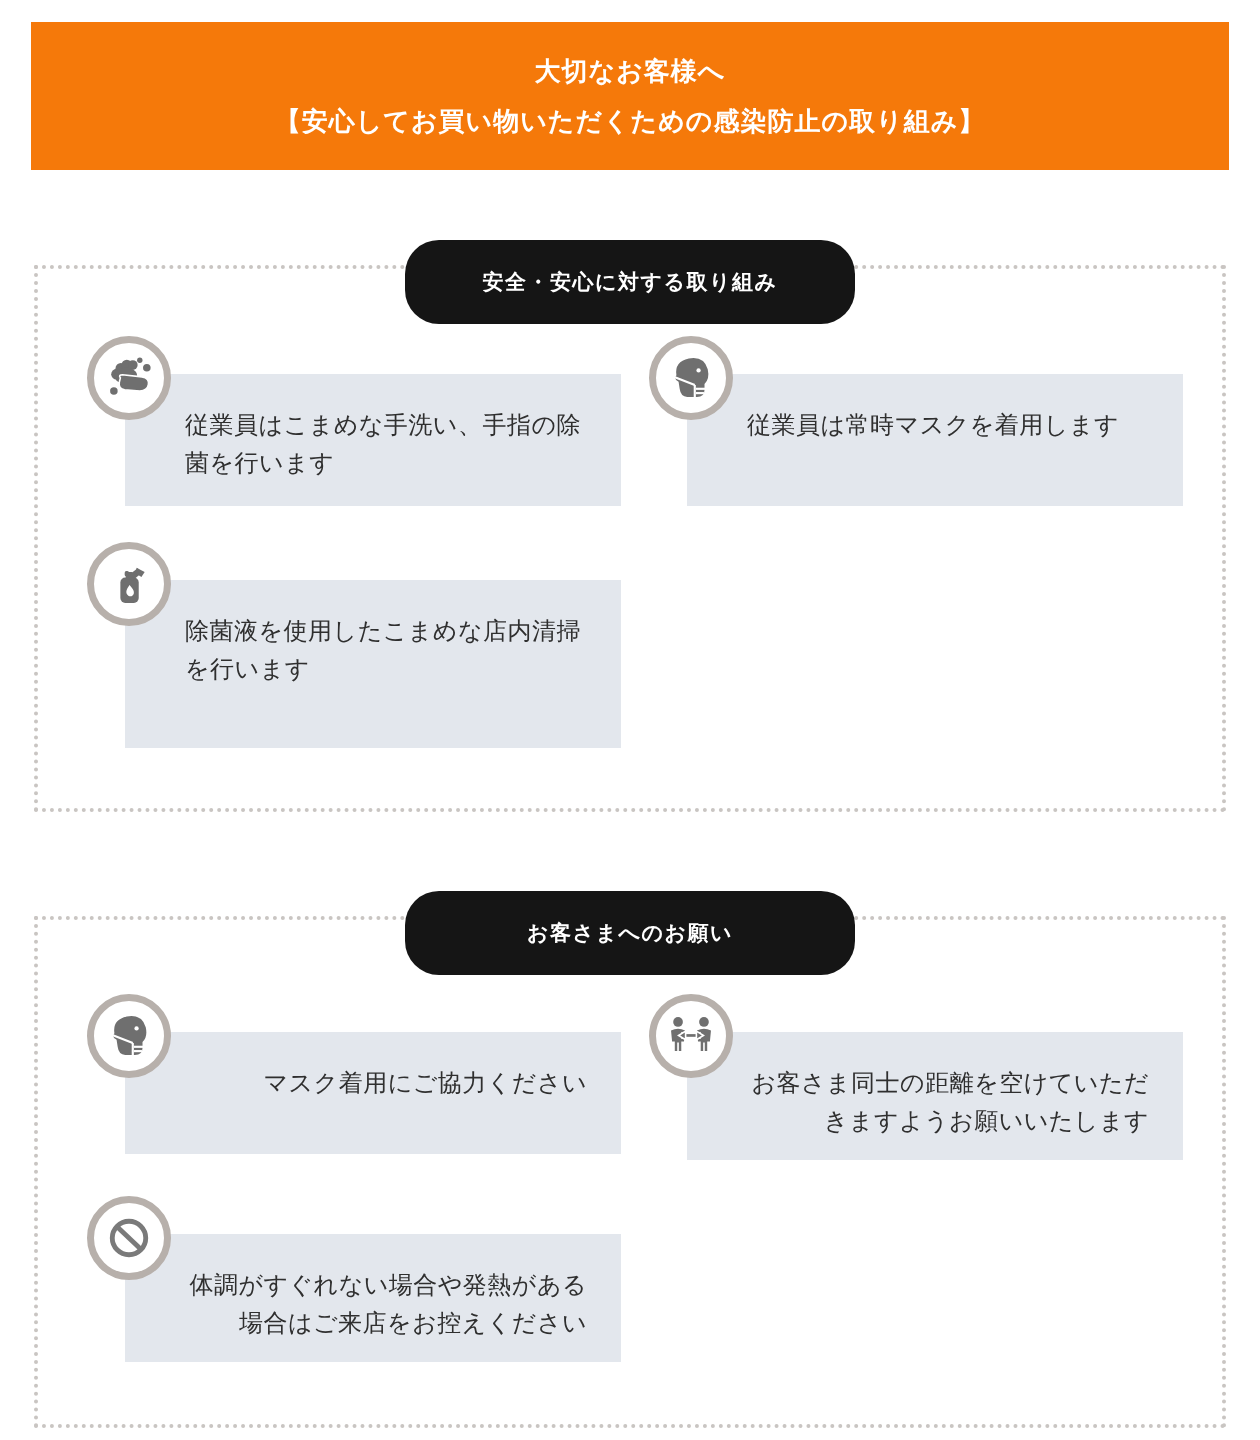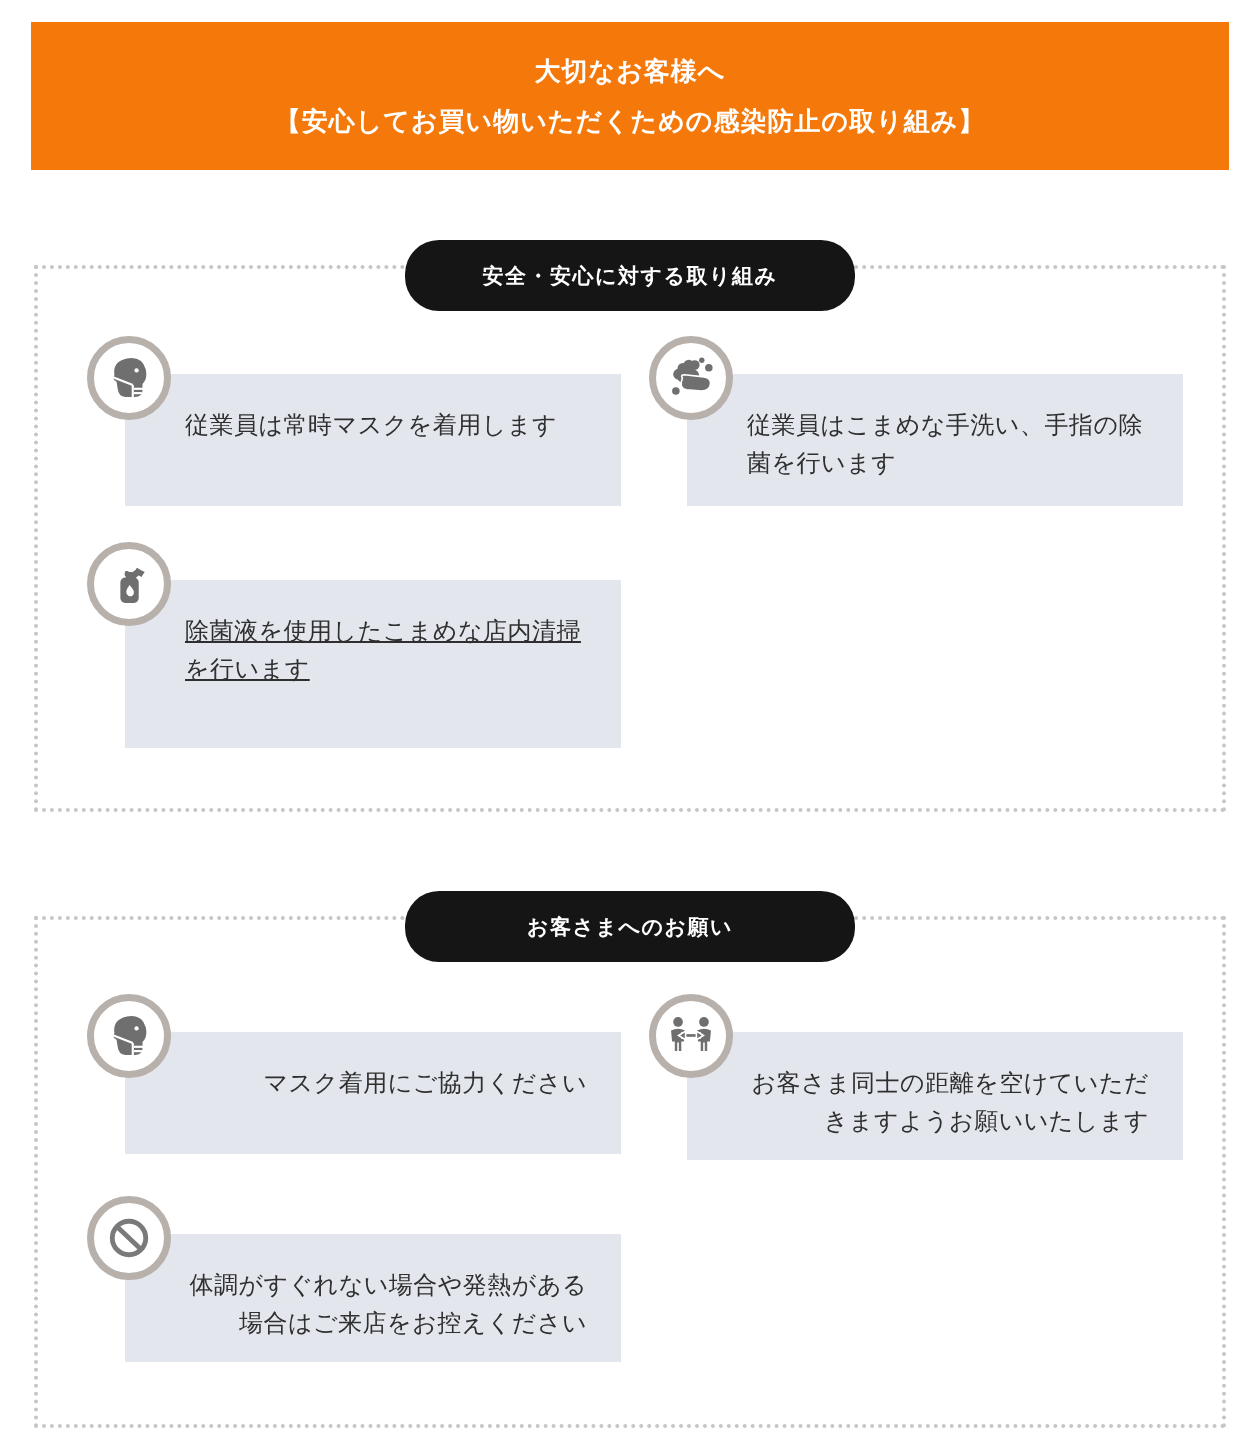--- a/index.html
+++ b/index.html
@@ -18,21 +18,21 @@
     text-align:center;
   }
   
   .section {
     position:relative; margin:95px 34px 0;
     border:4px dotted #c9c5c2;
   }
   .section.second { margin-top:104px; }
   .badge {
     position:absolute; top:-29px; left:50%; transform:translateX(-50%);
-    min-width:450px; height:71px; padding:0 50px;
+    min-width:450px; height:84px; padding:0 50px;
     background:#151515; border-radius:34px;
     display:flex; align-items:center; justify-content:center;
     color:#ffffff; font-size:21px; font-weight:600; letter-spacing:1.5px;
     white-space:nowrap; z-index:3;
   }
   .items {
     display:grid; grid-template-columns:534px 534px; justify-content:space-between;
     row-gap:36px; padding:67px 39px 60px 49px;
   }
   .second .items { padding:74px 39px 62px 49px;text-align:right; }
@@ -42,67 +42,67 @@
     background:#ffffff; border:7px solid #b7b0ab;
     display:flex; align-items:center; justify-content:center; z-index:2;
   }
   .icon-circle svg { width:54px; height:54px; display:block; }
   .card {
     margin-left:38px; width:496px; background:#E3E7ED;
     padding:32px 34px 20px 60px;
     font-size:24px; line-height:38px; letter-spacing:0.5px; color:#2f2f2f;
   }
   .mh-132 { min-height:132px; }
-  .mh-168 { min-height:168px;text-decoration:underline; }
+  .mh-168 { min-height:168px; }
   .mh-122 { min-height:122px; }
   .mh-128 { min-height:128px; }
 </style>
 </head>
 <body>
 
 <div class="banner">
   <div class="line">大切なお客様へ</div>
   <div class="line">【安心してお買い物いただくための感染防止の取り組み】</div>
 </div>
 
 <div class="section">
   <div class="badge">安全・安心に対する取り組み</div>
   <div class="items">
 
     <div class="item">
       <span class="icon-circle">
         <svg viewBox="0 0 100 100">
-          <path fill="#6f6f6f" d="M23 45 Q19 20 46 14 Q74 9 81 34 Q85 52 75 61 L75 72 Q75 85 61 85 L43 85 Q31 85 29 70 L27 57 Q17 52 23 45 Z"></path>
-          <circle cx="64" cy="36" r="4" fill="#fff"></circle>
-          <path d="M19 48 L57 63" stroke="#fff" stroke-width="4" fill="none"></path>
-          <path d="M57 63 L57 86" stroke="#fff" stroke-width="4" fill="none"></path>
-          <path d="M59 70 L77 70" stroke="#fff" stroke-width="4" fill="none"></path>
-          <path d="M59 78 L74 78" stroke="#fff" stroke-width="4" fill="none"></path>
-        </svg>
-      </span>
-      <div class="card mh-132">従業員は常時マスクを着用します</div>
-    </div>
-
-    <div class="item">
-      <span class="icon-circle">
-        <svg viewBox="0 0 100 100">
           <g fill="#6f6f6f">
             <circle cx="27" cy="43" r="10"></circle>
               <circle cx="35" cy="32" r="10"></circle>
             <circle cx="46" cy="26" r="10"></circle>
               <circle cx="57" cy="26" r="9"></circle>
             <ellipse cx="44" cy="46" rx="21" ry="15"></ellipse>
           </g>
           <path fill="#6f6f6f" stroke="#fff" stroke-width="3" d="M34 50 Q30 44 38 44 L74 48 Q88 50 86 62 Q84 74 70 74 L42 72 Q30 70 32 58 Z"></path>
           <circle cx="70" cy="17" r="5" fill="#6f6f6f"></circle>
           <circle cx="83" cy="31" r="7" fill="#6f6f6f"></circle>
           <circle cx="22" cy="74" r="7" fill="#6f6f6f"></circle>
         </svg>
       </span>
       <div class="card mh-132">従業員はこまめな手洗い、手指の除菌を行います</div>
+    </div>
+
+    <div class="item">
+      <span class="icon-circle">
+        <svg viewBox="0 0 100 100">
+          <path fill="#6f6f6f" d="M23 45 Q19 20 46 14 Q74 9 81 34 Q85 52 75 61 L75 72 Q75 85 61 85 L43 85 Q31 85 29 70 L27 57 Q17 52 23 45 Z"></path>
+          <circle cx="64" cy="36" r="4" fill="#fff"></circle>
+          <path d="M19 48 L57 63" stroke="#fff" stroke-width="4" fill="none"></path>
+          <path d="M57 63 L57 86" stroke="#fff" stroke-width="4" fill="none"></path>
+          <path d="M59 70 L77 70" stroke="#fff" stroke-width="4" fill="none"></path>
+          <path d="M59 78 L74 78" stroke="#fff" stroke-width="4" fill="none"></path>
+        </svg>
+      </span>
+      <div class="card mh-132">従業員は常時マスクを着用します</div>
     </div>
 
     <div class="item">
       <span class="icon-circle">
         <svg viewBox="0 0 100 100">
           <g fill="#6f6f6f">
             <rect x="34" y="38" width="34" height="47" rx="9"></rect>
             <rect x="42" y="26" width="8" height="10" rx="3"></rect>
             <rect x="44" y="28" width="13" height="14" rx="2"></rect>
             <path d="M46 36 L66 21 L74 29 L56 44 Z"></path>

